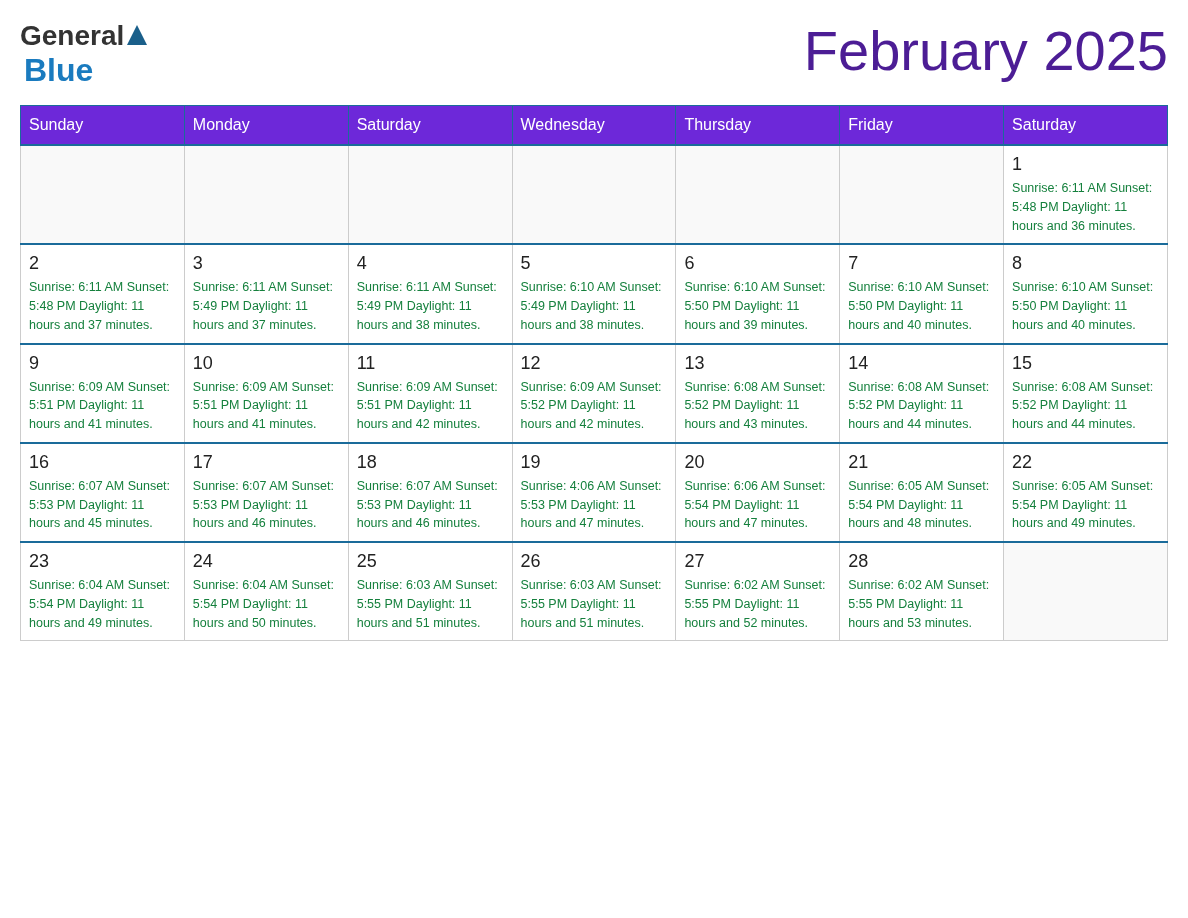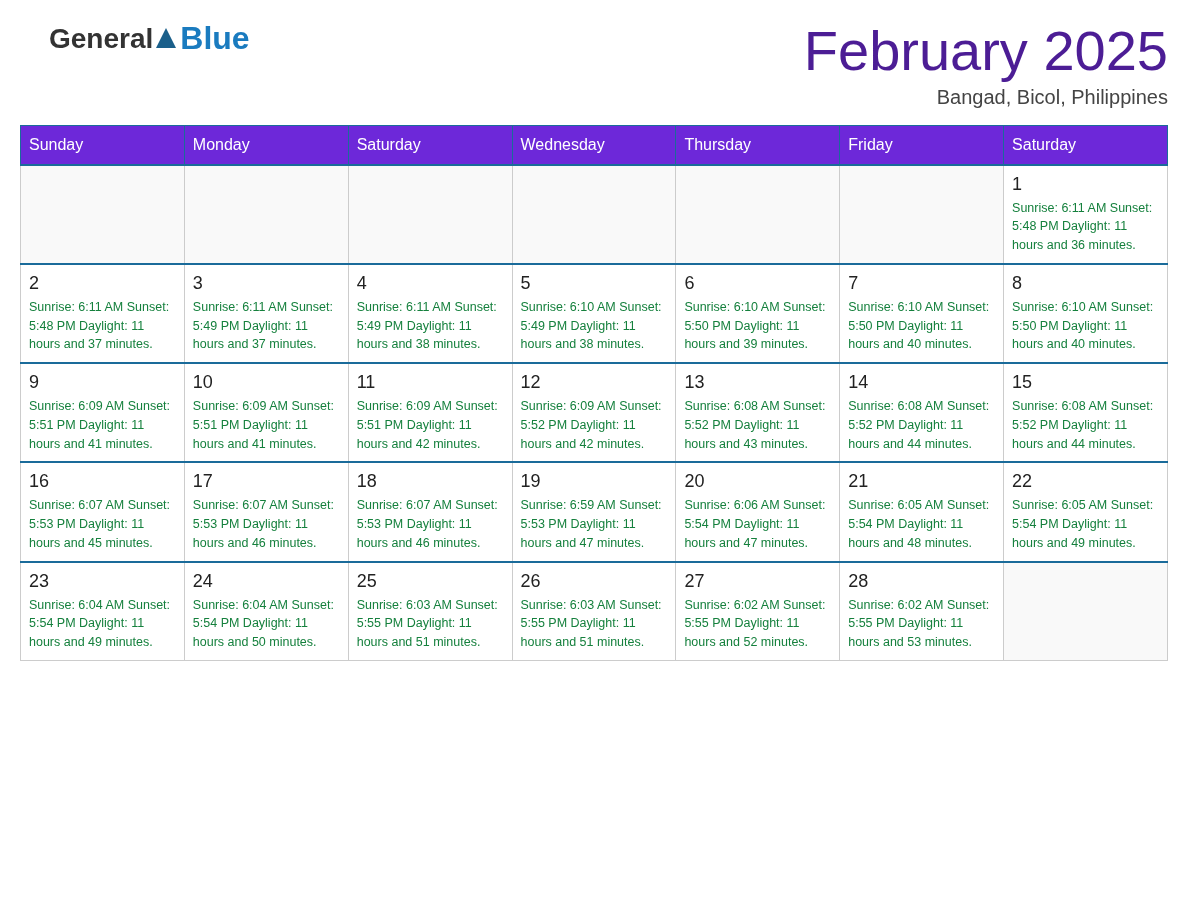--- a/index.html
+++ b/index.html
@@ -70,22 +70,21 @@
     .day-info {
       font-size: 12.5px;
       color: #15803d;
       line-height: 1.5;
     }
     tr.week-row td {
       border-top: 2px solid #1a6b9a;
     }
     .logo-wrapper {
       display: flex;
-      flex-direction: row;
-      margin-left: 29px;
+      flex-direction: column;
     }
     .logo-line1 {
       display: flex;
       align-items: center;
     }
     .logo-line2 {
       font-size: 32px;
       font-weight: bold;
       color: #1a7bbf;
       padding-left: 4px;
@@ -101,21 +100,20 @@
       <div style="display:inline-block; margin-left:3px; margin-top:2px;">
         <svg width="20" height="20" viewBox="0 0 20 20">
           <polygon points="0,20 10,0 20,20" fill="#1a5f8a"></polygon>
         </svg>
       </div>
     </div>
     <div class="logo-line2">Blue</div>
   </div>
   <div class="title-block">
     <div class="month-title">February 2025</div>
-    <div class="location-title">Bangad, Bicol, Philippines</div>
   </div>
 </div>
 
 <table class="calendar">
   <thead>
     <tr>
     <th>Sunday</th>
         <th>Monday</th>
         <th>Saturday</th>
         <th>Wednesday</th>
@@ -259,21 +257,21 @@
         </td>
         <td>
           <span class="day-number">18</span>
           <div class="day-info">Sunrise: 6:07 AM
 Sunset: 5:53 PM
 Daylight: 11 hours
 and 46 minutes.</div>
         </td>
         <td>
           <span class="day-number">19</span>
-          <div class="day-info">Sunrise: 6:59 AM
+          <div class="day-info">Sunrise: 4:06 AM
 Sunset: 5:53 PM
 Daylight: 11 hours
 and 47 minutes.</div>
         </td>
         <td>
           <span class="day-number">20</span>
           <div class="day-info">Sunrise: 6:06 AM
 Sunset: 5:54 PM
 Daylight: 11 hours
 and 47 minutes.</div>

